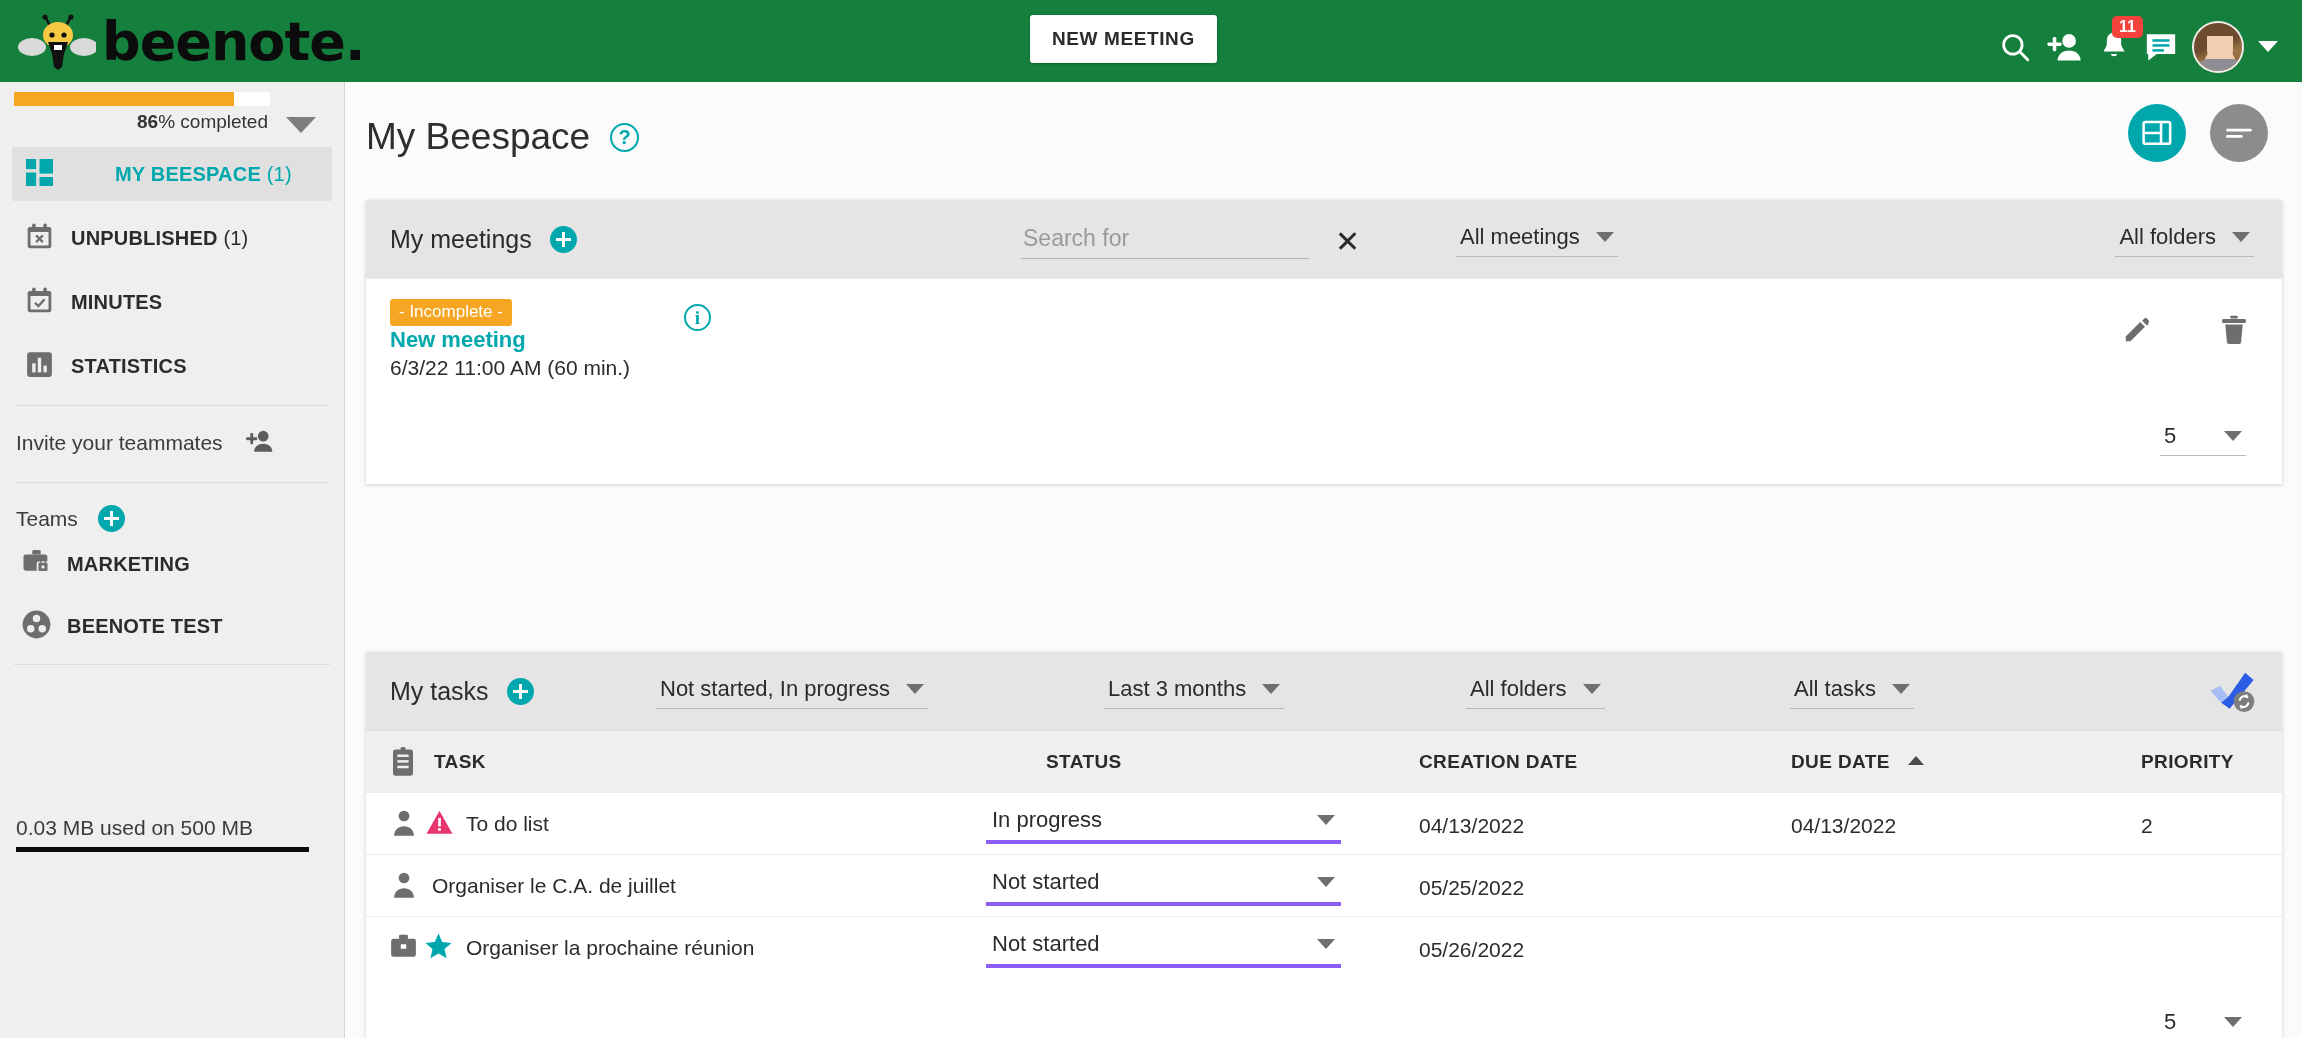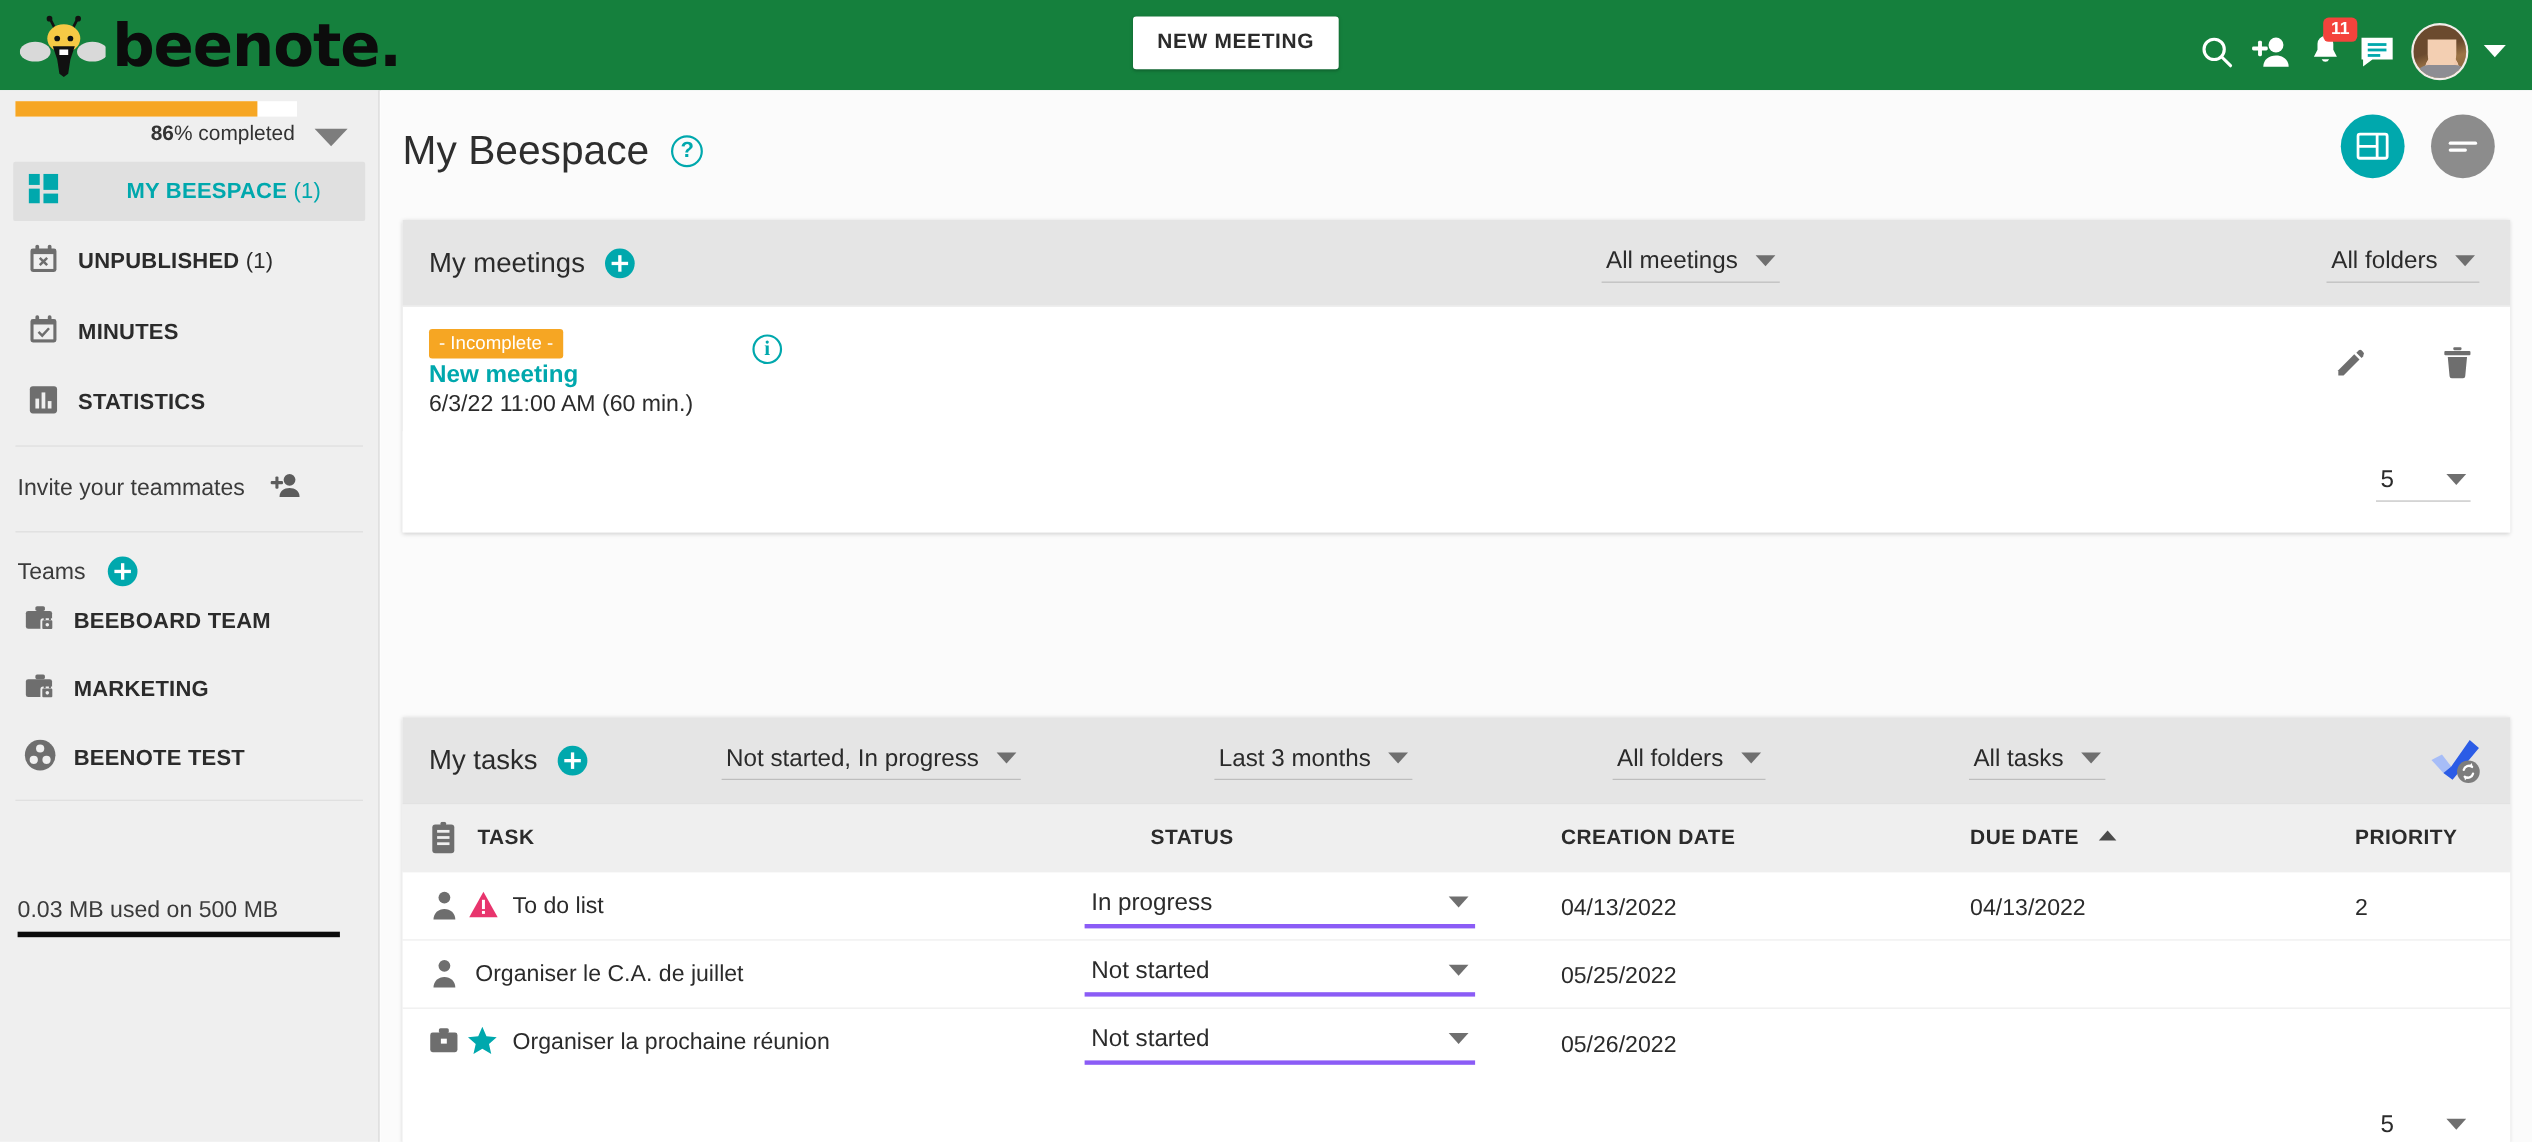--- a/index.html
+++ b/index.html
@@ -468,32 +468,20 @@
     </span>
   </div>
 
   <div class="sep"></div>
 
   <div class="teams-row">
     <span class="teams-text">Teams</span>
     <span class="plus-circle"></span>
   </div>
 
-  <div class="team-item">
-    <span>
-      <svg width="29" height="26" viewBox="0 0 26 24" fill="#6e6e6e">
-        <rect x="9" y="1" width="8" height="4" rx="1.4"></rect>
-        <rect x="1" y="5" width="22" height="15" rx="2"></rect>
-        <rect x="14" y="12" width="10" height="9" rx="1.6" fill="#6e6e6e" stroke="#efefef" stroke-width="1.6"></rect>
-        <path d="M16.8 12.6v-2a2.2 2.2 0 014.4 0v2" fill="none" stroke="#6e6e6e" stroke-width="1.7"></path>
-        <circle cx="19" cy="16.5" r="1.5" fill="#efefef"></circle>
-      </svg>
-    </span>
-    <span class="team-label">BEEBOARD TEAM</span>
-  </div>
 
   <div class="team-item">
     <span>
       <svg width="29" height="26" viewBox="0 0 26 24" fill="#6e6e6e">
         <rect x="9" y="1" width="8" height="4" rx="1.4"></rect>
         <rect x="1" y="5" width="22" height="15" rx="2"></rect>
         <rect x="14" y="12" width="10" height="9" rx="1.6" fill="#6e6e6e" stroke="#efefef" stroke-width="1.6"></rect>
         <path d="M16.8 12.6v-2a2.2 2.2 0 014.4 0v2" fill="none" stroke="#6e6e6e" stroke-width="1.7"></path>
         <circle cx="19" cy="16.5" r="1.5" fill="#efefef"></circle>
       </svg>
@@ -542,20 +530,24 @@
         </svg>
       </div>
     </div>
   </div>
 
   <div class="card" style="top:118px;">
     <div class="card-head">
       <span class="card-title">My meetings</span>
       <span class="plus-circle head-plus"></span>
 
+      <div class="search-wrap">
+        <input class="search-input" type="text" placeholder="Search for" style="">
+        <span class="clear-x">✕</span>
+      </div>
 
       <div class="select" style="position:absolute; left:1090px; top:22px;">
         <span class="sel-label">All meetings</span>
         <span class="caret"></span>
       </div>
 
       <div class="select" style="position:absolute; right:28px; top:22px;">
         <span class="sel-label">All folders</span>
         <span class="caret"></span>
       </div>

